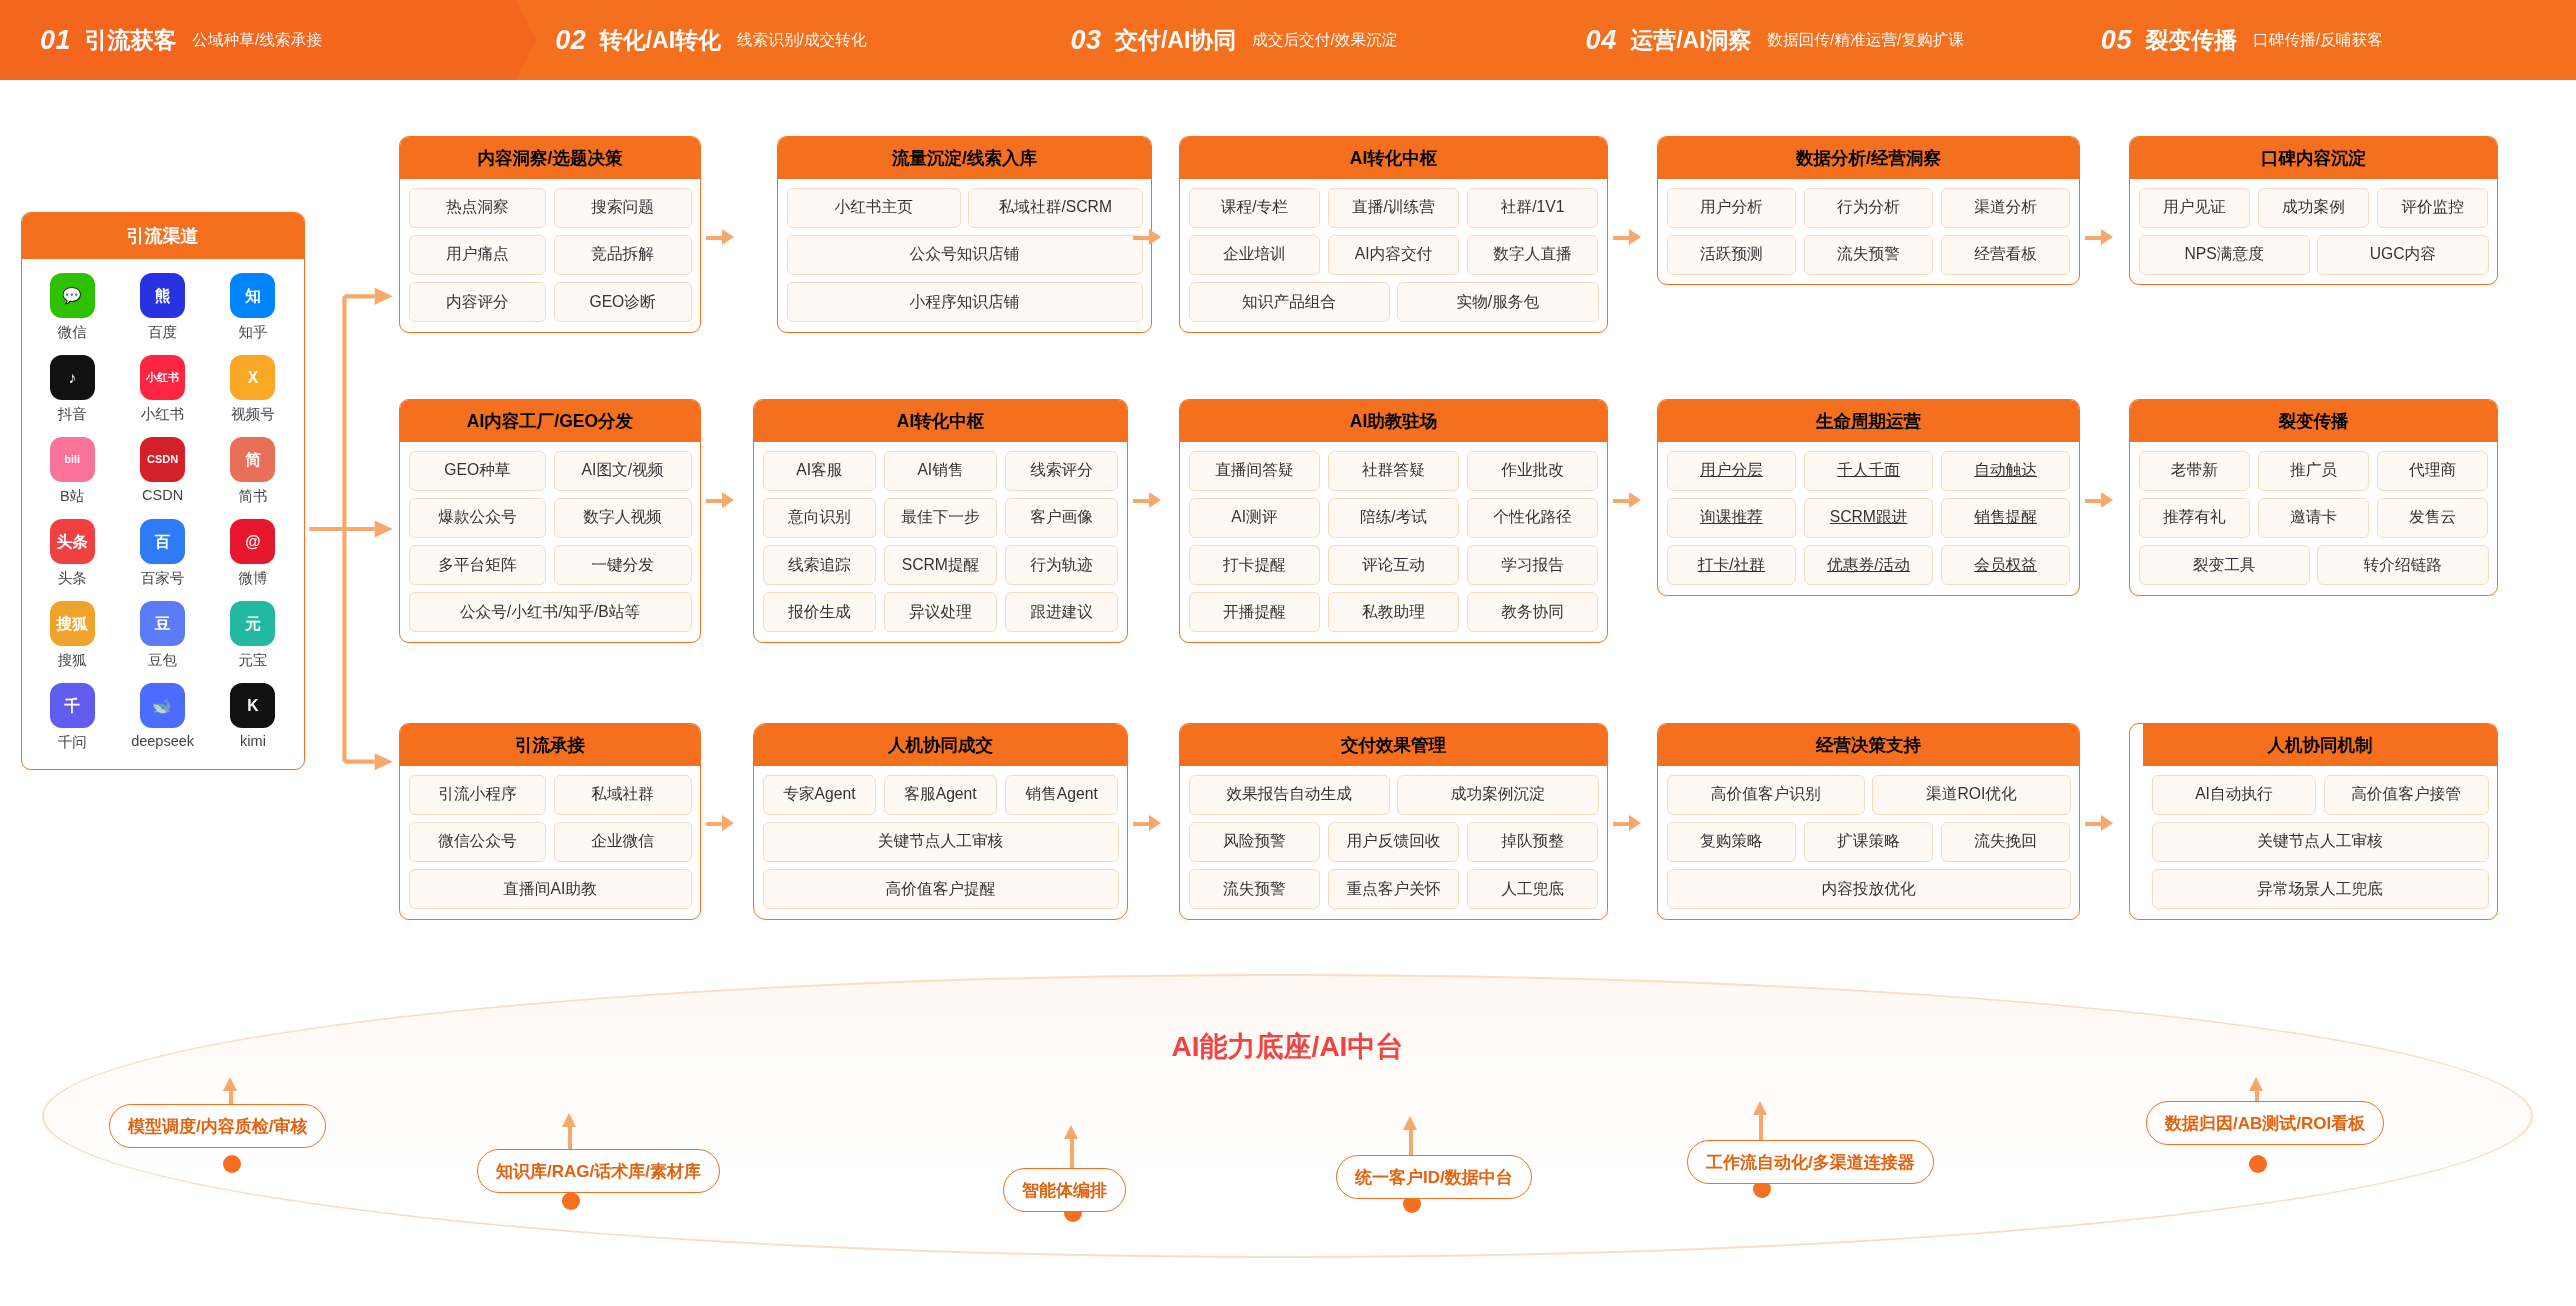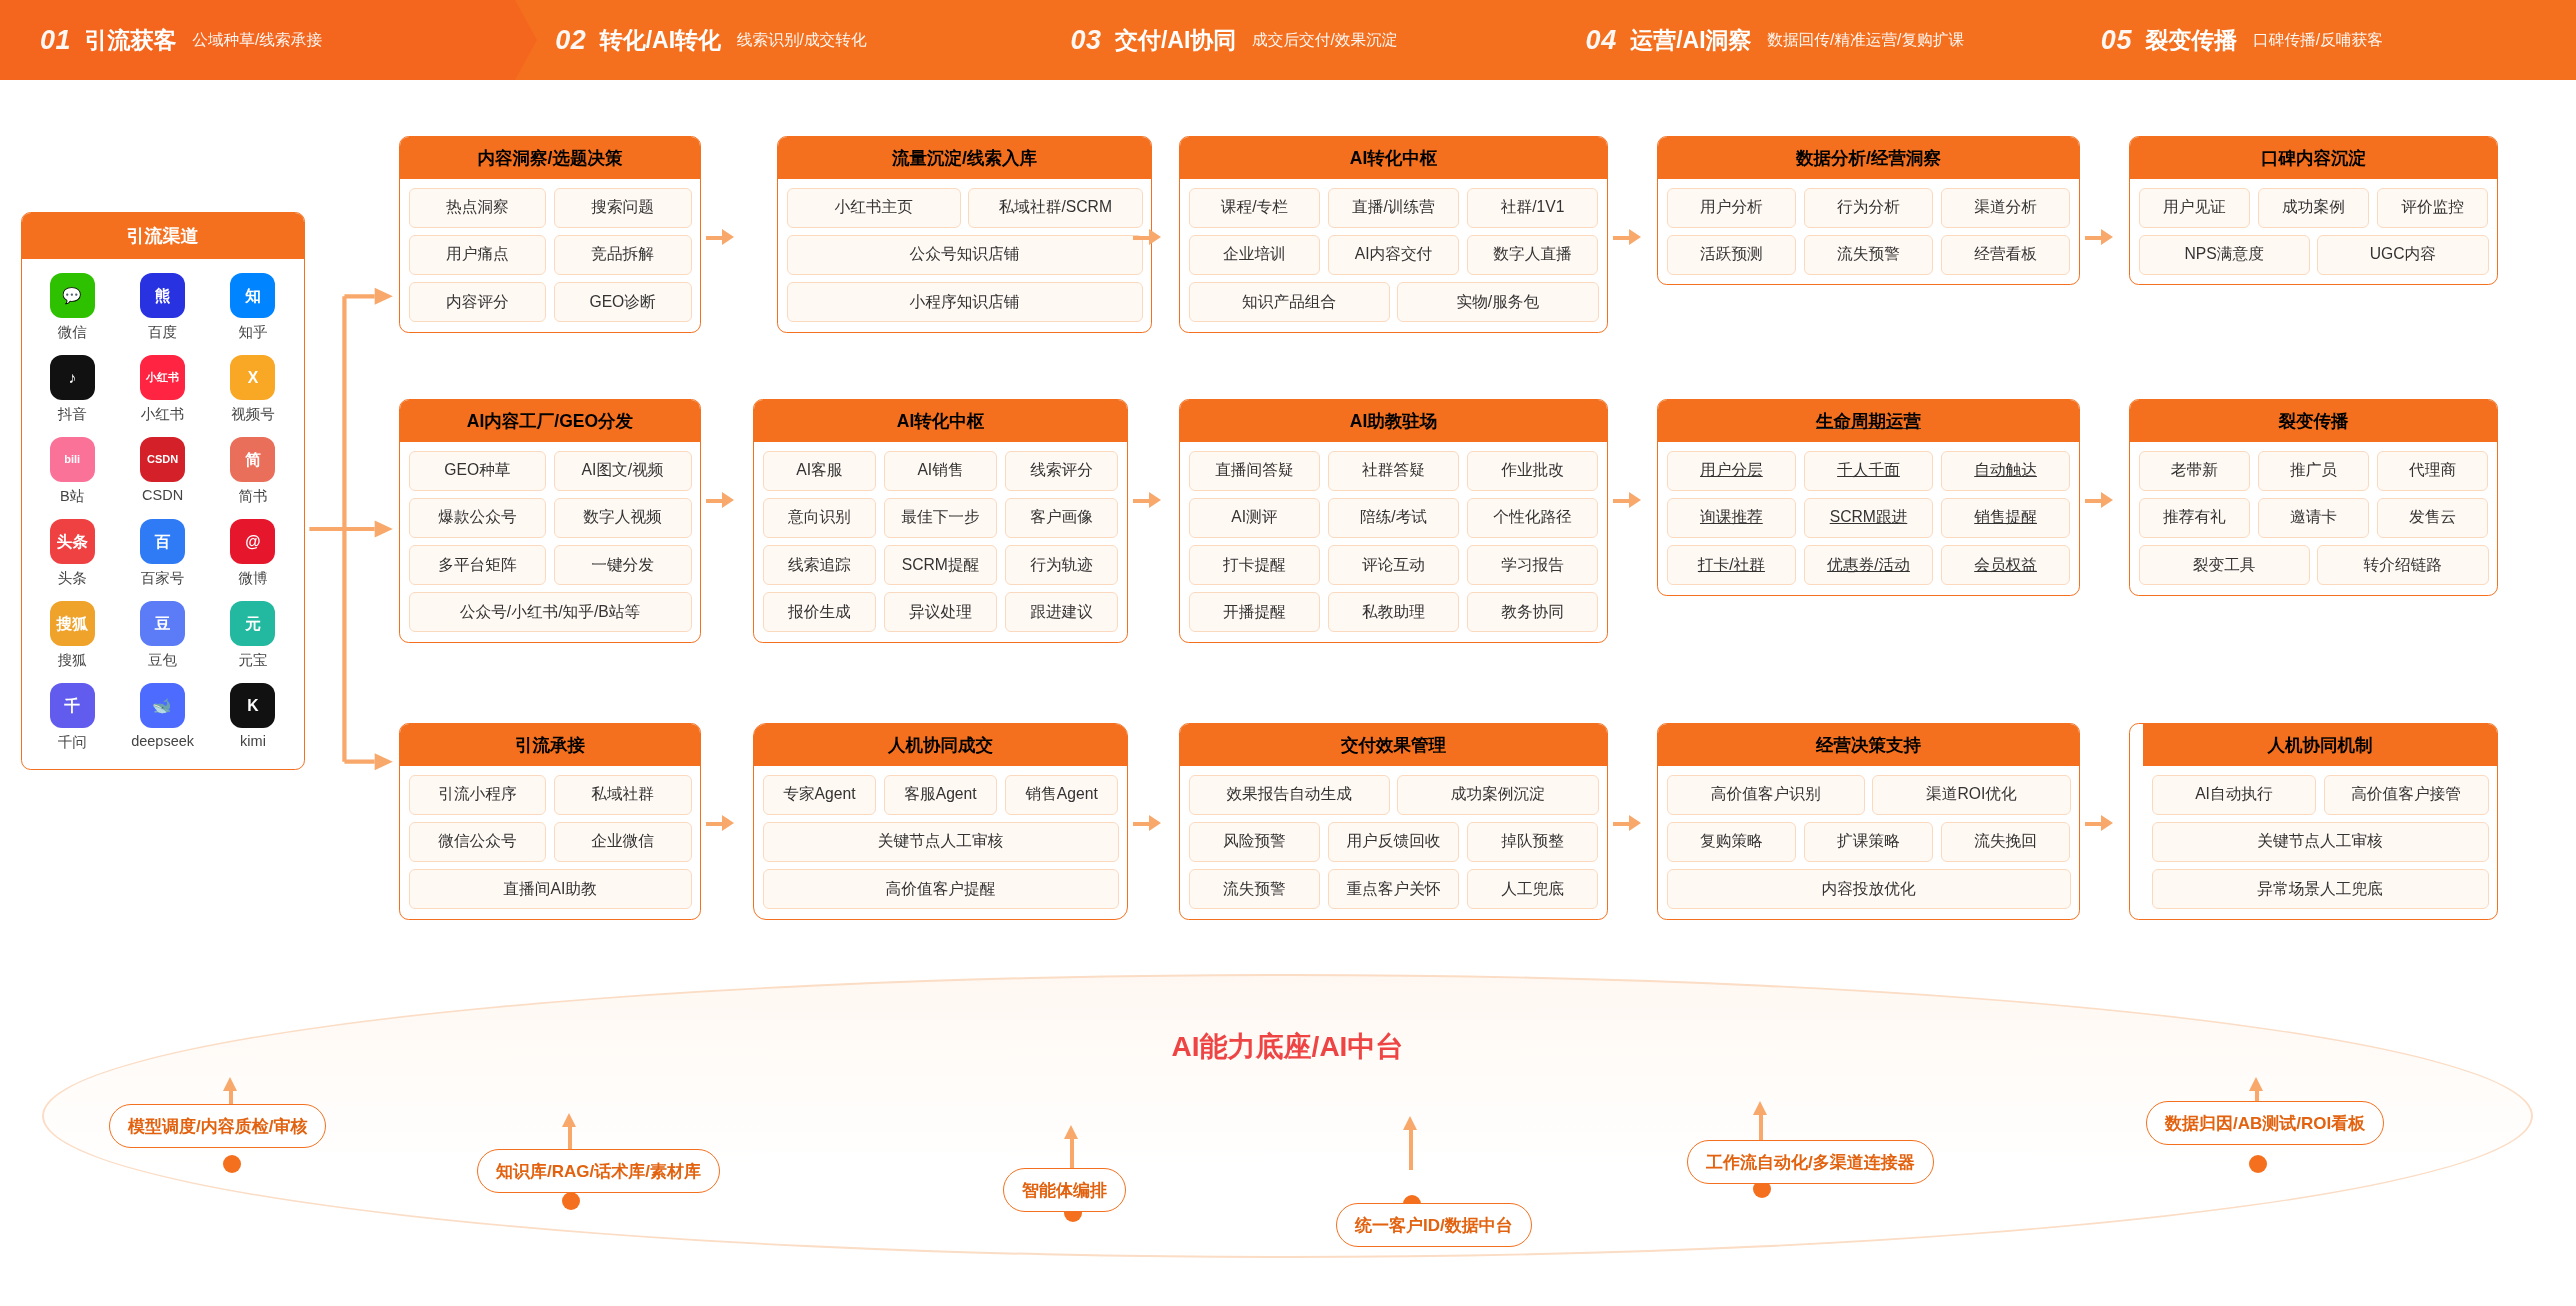--- a/index.html
+++ b/index.html
@@ -566,21 +566,21 @@
         <div class="stem"></div>
         <div class="hd"></div>
       </div>
       <div class="dot" style="left: 1022px; top: 230px;"></div>
       <div class="chip" style="left: 961px; top: 194px;">智能体编排</div>
       <div class="upArrow" style="left: 1361px; top: 142px;">
         <div class="stem"></div>
         <div class="hd"></div>
       </div>
       <div class="dot" style="left: 1361px; top: 221px;"></div>
-      <div class="chip" style="left: 1294px; top: 181px; margin-top: 48px;">统一客户ID/数据中台</div>
+      <div class="chip" style="left: 1294px; top: 181px;">统一客户ID/数据中台</div>
       <div class="upArrow" style="left: 1711px; top: 127px;">
         <div class="stem"></div>
         <div class="hd"></div>
       </div>
       <div class="dot" style="left: 1711px; top: 206px;"></div>
       <div class="chip" style="left: 1645px; top: 166px;">工作流自动化/多渠道连接器</div>
       <div class="upArrow" style="left: 2207px; top: 103px;">
         <div class="stem"></div>
         <div class="hd"></div>
       </div>

